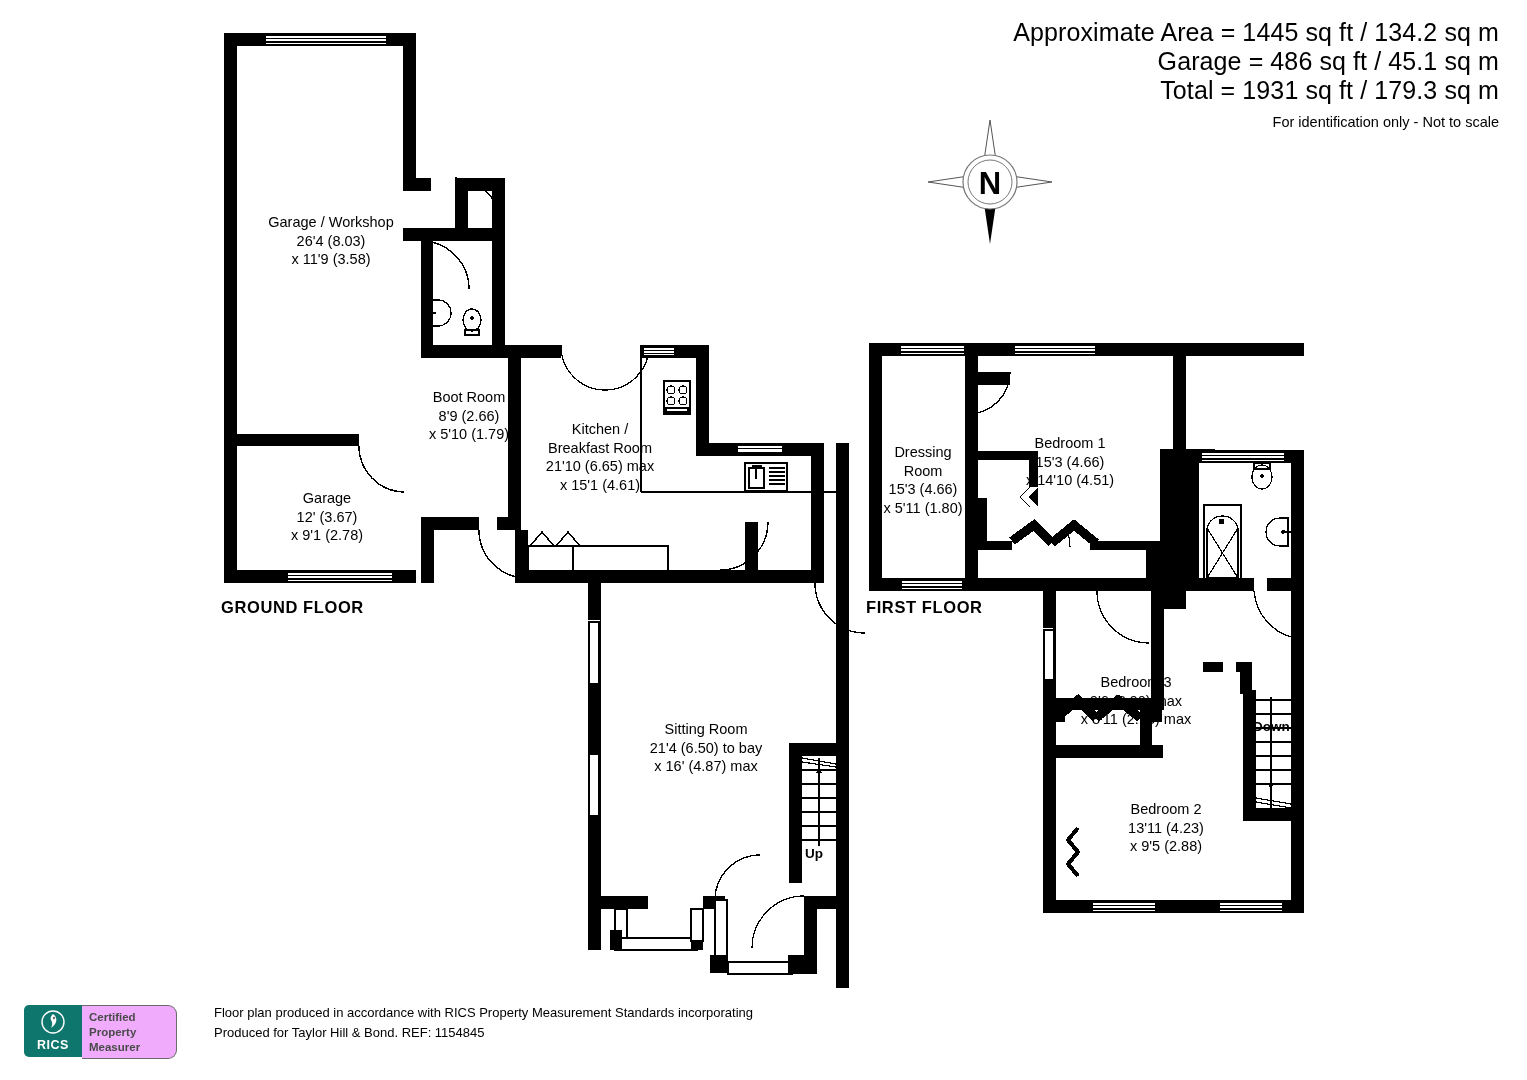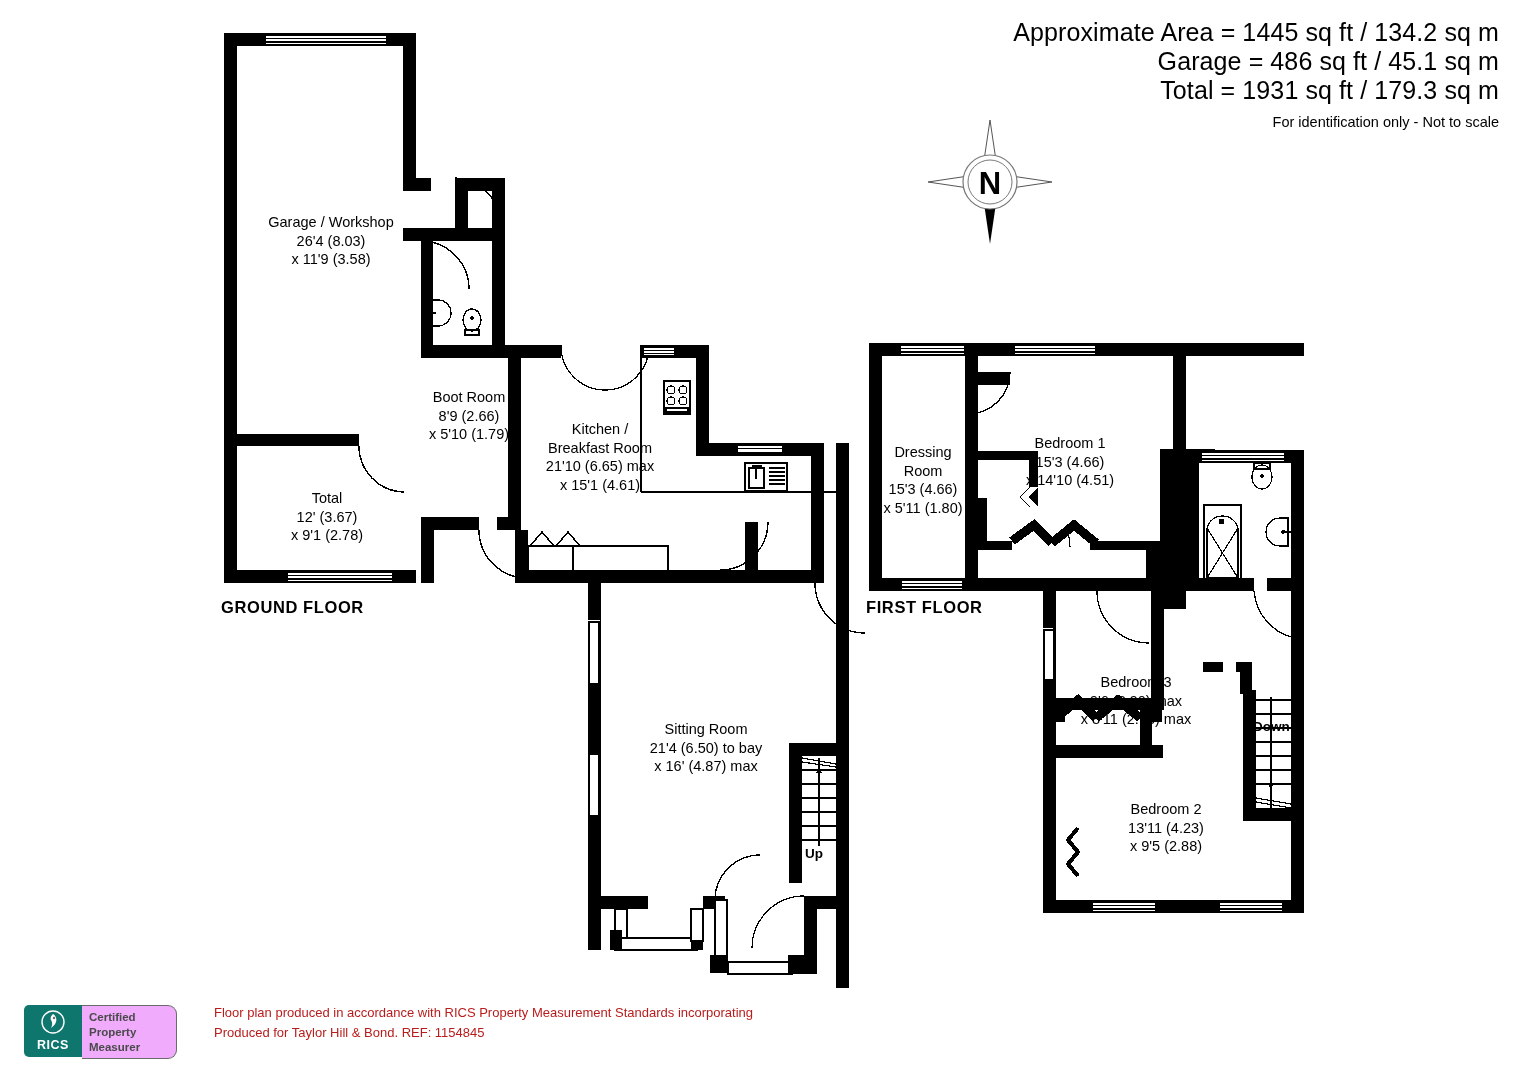--- a/index.html
+++ b/index.html
@@ -34,21 +34,21 @@
                border-radius:5px 0 0 5px;}
   #rics .badge .r{position:absolute;left:0;right:0;bottom:5px;text-align:center;color:#fff;
                   font-size:12.5px;font-weight:bold;letter-spacing:.5px;}
   #rics .badge .lion{position:absolute;left:50%;top:5px;transform:translateX(-50%);
                   width:24px;height:24px;}
   #rics .txtbox{position:absolute;left:58px;top:0;width:94px;height:52px;background:#f0abfc;
                 border:1.6px solid #6b6b6b;border-left:none;border-radius:0 9px 9px 0;}
   #rics .txtbox div{color:#4a4a4a;font-size:11.5px;font-weight:bold;line-height:15px;
                 padding-left:7px;}
   #rics .txtbox div:first-child{padding-top:4px;}
-  #foot-text{position:absolute;left:190px;top:3px;font-size:13px;line-height:19.5px;color:#b91c1c;}
+  #foot-text{position:absolute;left:190px;top:3px;font-size:13px;line-height:19.5px;color:#000000;}
 </style>
 </head>
 <body>
 
 <div id="header">
   <div class="big">Approximate Area = 1445 sq ft / 134.2 sq m</div>
   <div class="big">Garage = 486 sq ft / 45.1 sq m</div>
   <div class="big">Total = 1931 sq ft / 179.3 sq m</div>
   <div class="note">For identification only - Not to scale</div>
 </div>
@@ -329,21 +329,21 @@
 </svg>
 </div>
 
 <div class="rlabel" style="left:206px;top:213px;width:250px;">
   <span class="nm">Garage / Workshop</span>
   <span class="dim">26'4 (8.03)</span>
   <span class="dim">x 11'9 (3.58)</span>
 </div>
 
 <div class="rlabel" style="left:222px;top:489px;width:210px;">
-  <span class="nm">Total</span>
+  <span class="nm">Garage</span>
   <span class="dim">12' (3.67)</span>
   <span class="dim">x 9'1 (2.78)</span>
 </div>
 
 <div class="rlabel" style="left:398px;top:388px;width:142px;">
   <span class="nm">Boot Room</span>
   <span class="dim">8'9 (2.66)</span>
   <span class="dim">x 5'10 (1.79)</span>
 </div>
 

